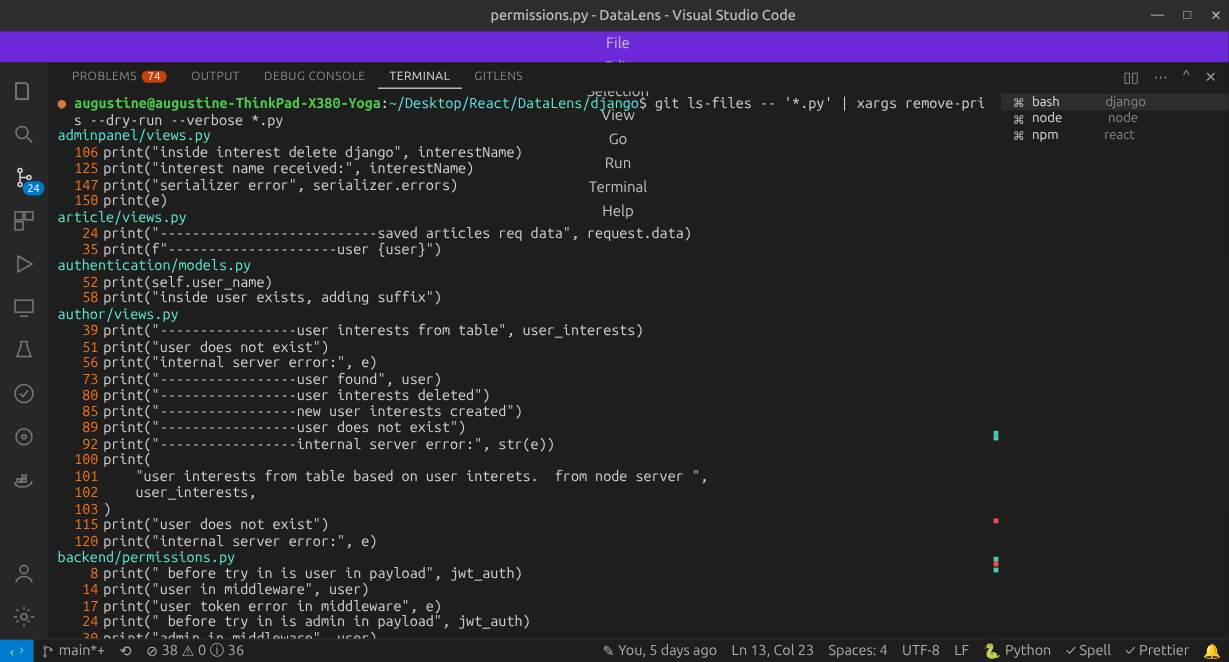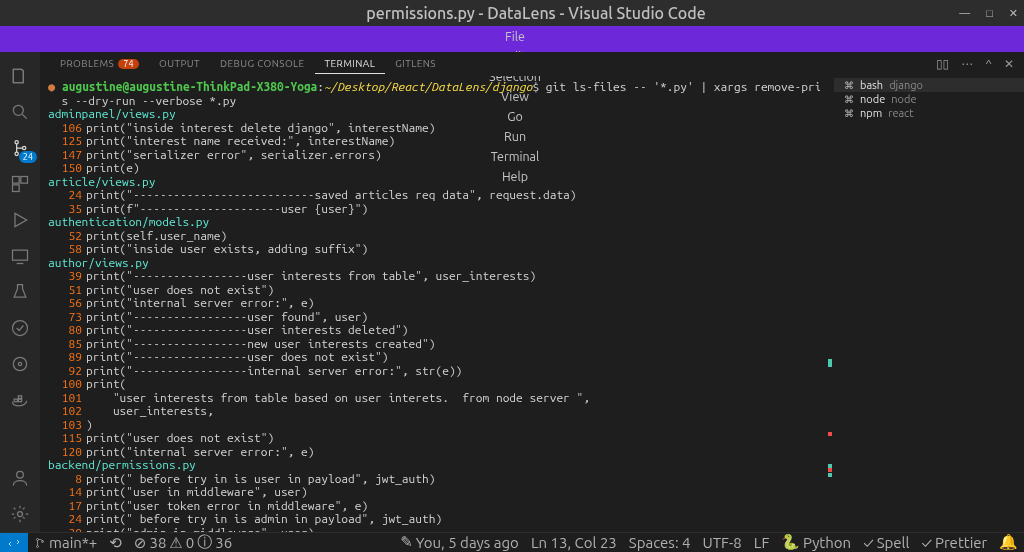--- a/index.html
+++ b/index.html
@@ -14,21 +14,21 @@
   flex-direction: column;
 }
 .title-bar {
   height: 26px;
   background: #2d2d2d;
   display: flex;
   align-items: center;
   justify-content: center;
   position: relative;
 }
-.title-bar .title { color: #c0c0c0; font-size: 16px; font-weight: 500; margin-left: 48px; }
+.title-bar .title { color: #c0c0c0; font-size: 12px; font-weight: 500; margin-left: 48px; }
 .title-bar .win-controls {
   position: absolute; right: 6px; top: 0;
   display: flex; gap: 16px; height: 100%; align-items: center;
   color: #bbb;
 }
 .title-bar .win-controls span { font-size: 11px; }
 .menu-bar {
   height: 26px;
   background: #6d28d9;
   display: flex;
@@ -108,21 +108,21 @@
   padding: 4px 8px 4px 8px;
   font-family: "Ubuntu Mono", Consolas, monospace;
   font-size: 12px;
   line-height: 13.5px;
   color: #d4d4d4;
   overflow: hidden;
   position: relative;
   white-space: pre;
 }
 .terminal .prompt-user { color: #4ec94e; font-weight: bold; }
-.terminal .prompt-path { color: #fde047; font-style: italic; }
+.terminal .prompt-path { color: #5eead4; }
 .terminal .filepath { color: #5eead4; }
 .terminal .lineno { color: #f97316; display: inline-block; width: 34px; text-align: right; margin-right: 4px; }
 .terminal .stmt { color: #d4d4d4; }
 .terminal .warn-dot { color: #d47c3f; }
 .terminal-row { white-space: pre; }
 .minimap-strip {
   width: 14px; background: #1e1e1e;
   position: relative;
 }
 .minimap-strip .mark { position: absolute; width: 4px; height: 4px; right: 2px; }
@@ -135,28 +135,28 @@
 }
 .term-side .item {
   display: flex; align-items: center;
   padding: 1px 10px;
   font-size: 11px;
   gap: 6px;
 }
 .term-side .item.active { background: #2d2d2d; }
 .term-side .icon { font-size: 10px; color: #bbb; }
 .term-side .name { color: #e0e0e0; }
-.term-side .dim { color: #8a8a8a; }
+.term-side .dim { color: #8a8a8a; margin-left: 32px; }
 .status-bar {
   height: 20px;
   background: #1e1e1e;
   border-top: 1px solid #2d2d2d;
   display: flex;
-  align-items: flex-start;
-  font-size: 15px;
+  align-items: center;
+  font-size: 12px;
   color: #b0b0b0;
 }
 .status-bar .sb-left { display: flex; align-items: center; height: 100%; }
 .status-bar .sb-blue { background: #007acc; color: #fff; width: 28px; height: 100%; display: flex; align-items: center; justify-content: center; }
 .status-bar .sb-item { padding: 0 6px; display: flex; align-items: center; gap: 3px; }
 .status-bar .sb-right { margin-left: auto; display: flex; }
 .status-bar svg { width: 12px; height: 12px; fill: none; stroke: currentColor; stroke-width: 1.5; }
 </style>
 </head>
 <body>

